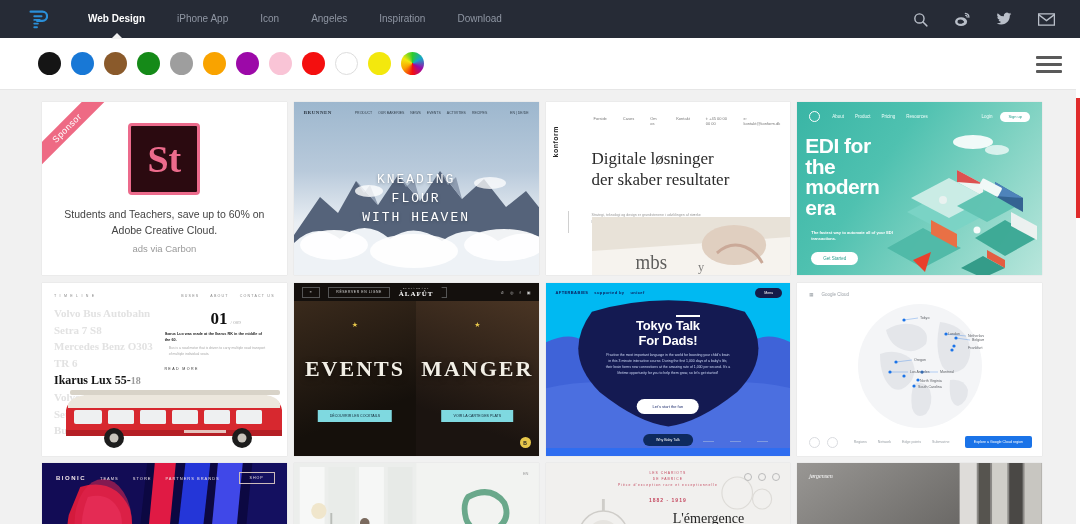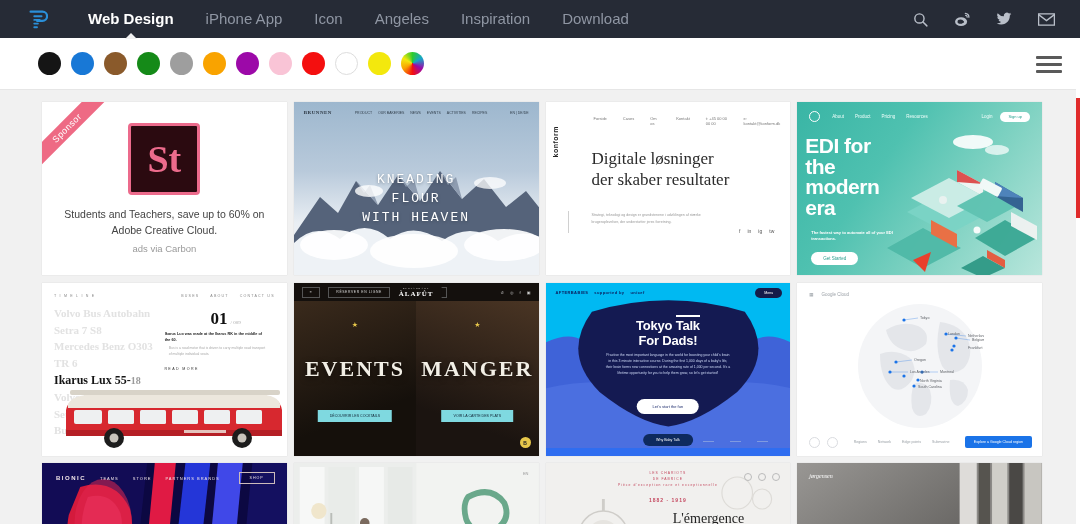--- a/index.html
+++ b/index.html
@@ -16,21 +16,21 @@
     background: #262b36;
     display: flex;
     align-items: center;
     padding: 0 18px 0 22px;
     position: relative;
   }
   .logo { width: 30px; height: 26px; margin-right: 20px; display:flex; align-items:center; justify-content:center;}
   .navlinks { display: flex; align-items: center; gap: 0px; }
   .navlink {
     color: #8f96a3;
-    font-size: 15px;
+    font-size: 10px;
     padding: 0 16px;
     line-height: 38px;
     white-space: nowrap;
     cursor: pointer;
     position: relative;
   }
   .navlink.active { color: #ffffff; font-weight: bold; }
   .navlink.active:after {
     content: "";
     position: absolute;
@@ -367,20 +367,30 @@
       <div>der skaber resultater</div>
     </div>
     <div class="kf-p">Strategi, teknologi og design er grundstenene i udviklingen af stærke brugeroplevelser, der understøtter jeres forretning.</div>
     <div class="kf-social">
       <span>f</span>
       <span>in</span>
       <span>ig</span>
       <span>tw</span>
     </div>
     <div class="kf-scroll"></div>
+    <div class="kf-img">
+      <svg viewBox="0 0 210 58" preserveAspectRatio="none" style="width:100%;height:100%">
+        <rect width="210" height="58" fill="#e8e2d8"></rect>
+        <path d="M0 34 L210 20 L210 58 L0 58 Z" fill="#f6f3ee"></path>
+        <ellipse cx="150" cy="28" rx="34" ry="20" fill="#e0cfc0"></ellipse>
+        <path d="M132 36 q14 -12 30 -6 q12 5 18 16" stroke="#caa998" stroke-width="3" fill="none"></path>
+        <text x="46" y="52" font-family="serif" font-size="20" fill="#2b2b2b" opacity=".75">mbs</text>
+        <text x="112" y="54" font-family="serif" font-size="13" fill="#333" opacity=".6">y</text>
+      </svg>
+    </div>
   </div>
 
   <div class="card edi">
     <svg class="iso" viewBox="0 0 165 160">
       <ellipse cx="86" cy="22" rx="20" ry="7" fill="#ffffff" opacity=".9"></ellipse>
       <ellipse cx="110" cy="30" rx="12" ry="5" fill="#ffffff" opacity=".7"></ellipse>
       <g opacity=".95">
         <path d="M20 92 L62 70 L104 92 L62 114 Z" fill="#7bd4c6"></path>
         <path d="M62 58 L100 78 L62 98 L24 78 Z" fill="#cfeee8"></path>
         <path d="M70 50 L96 64 L96 76 L70 62 Z" fill="#f4f6f5"></path>

